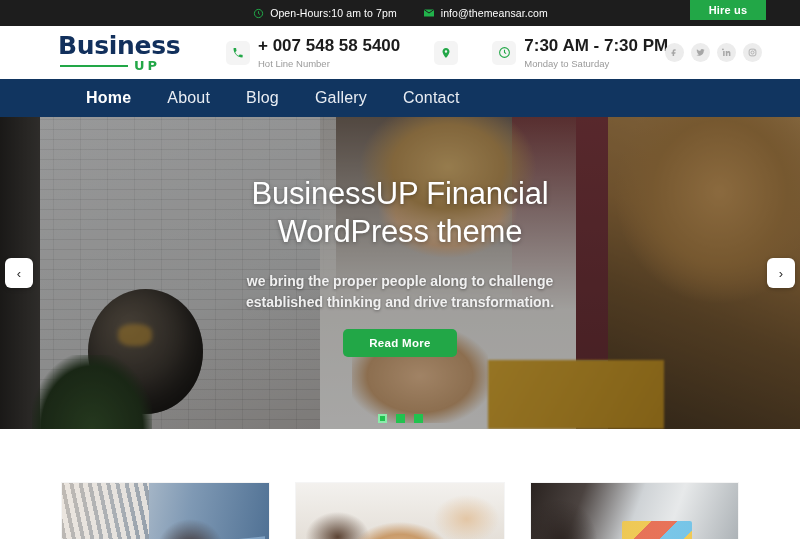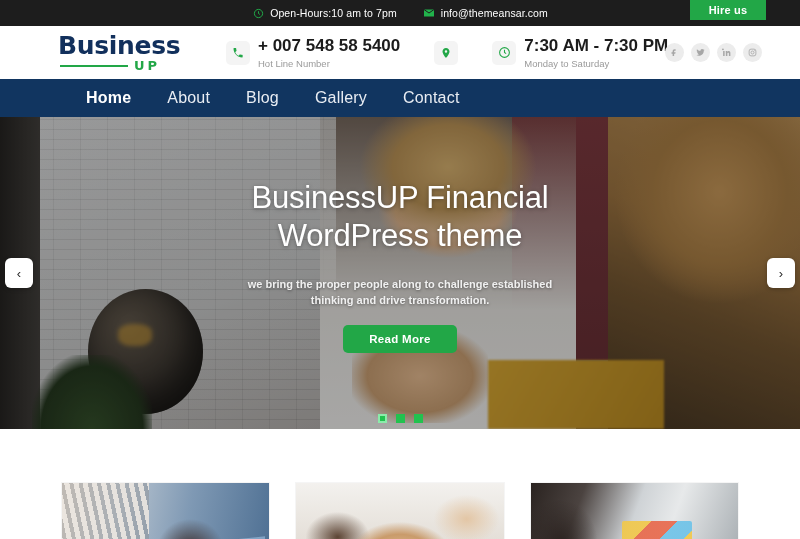--- a/index.html
+++ b/index.html
@@ -252,21 +252,21 @@
     color: #ffffff;
     font-size: 31px;
     line-height: 1.22;
     font-weight: normal;
     max-width: 420px;
     letter-spacing: -.2px;
     text-shadow: 0 1px 4px rgba(0,0,0,.35);
   }
   .hero-sub {
     color: #f0f0f0;
-    font-size: 11px;
+    font-size: 14px;
     line-height: 1.5;
     margin-top: 21px;
     max-width: 340px;
     font-weight: bold;
     text-shadow: 0 1px 3px rgba(0,0,0,.4);
   }
   .read-more {
     margin-top: 16px;
     background: #22a747;
     color: #ffffff;

